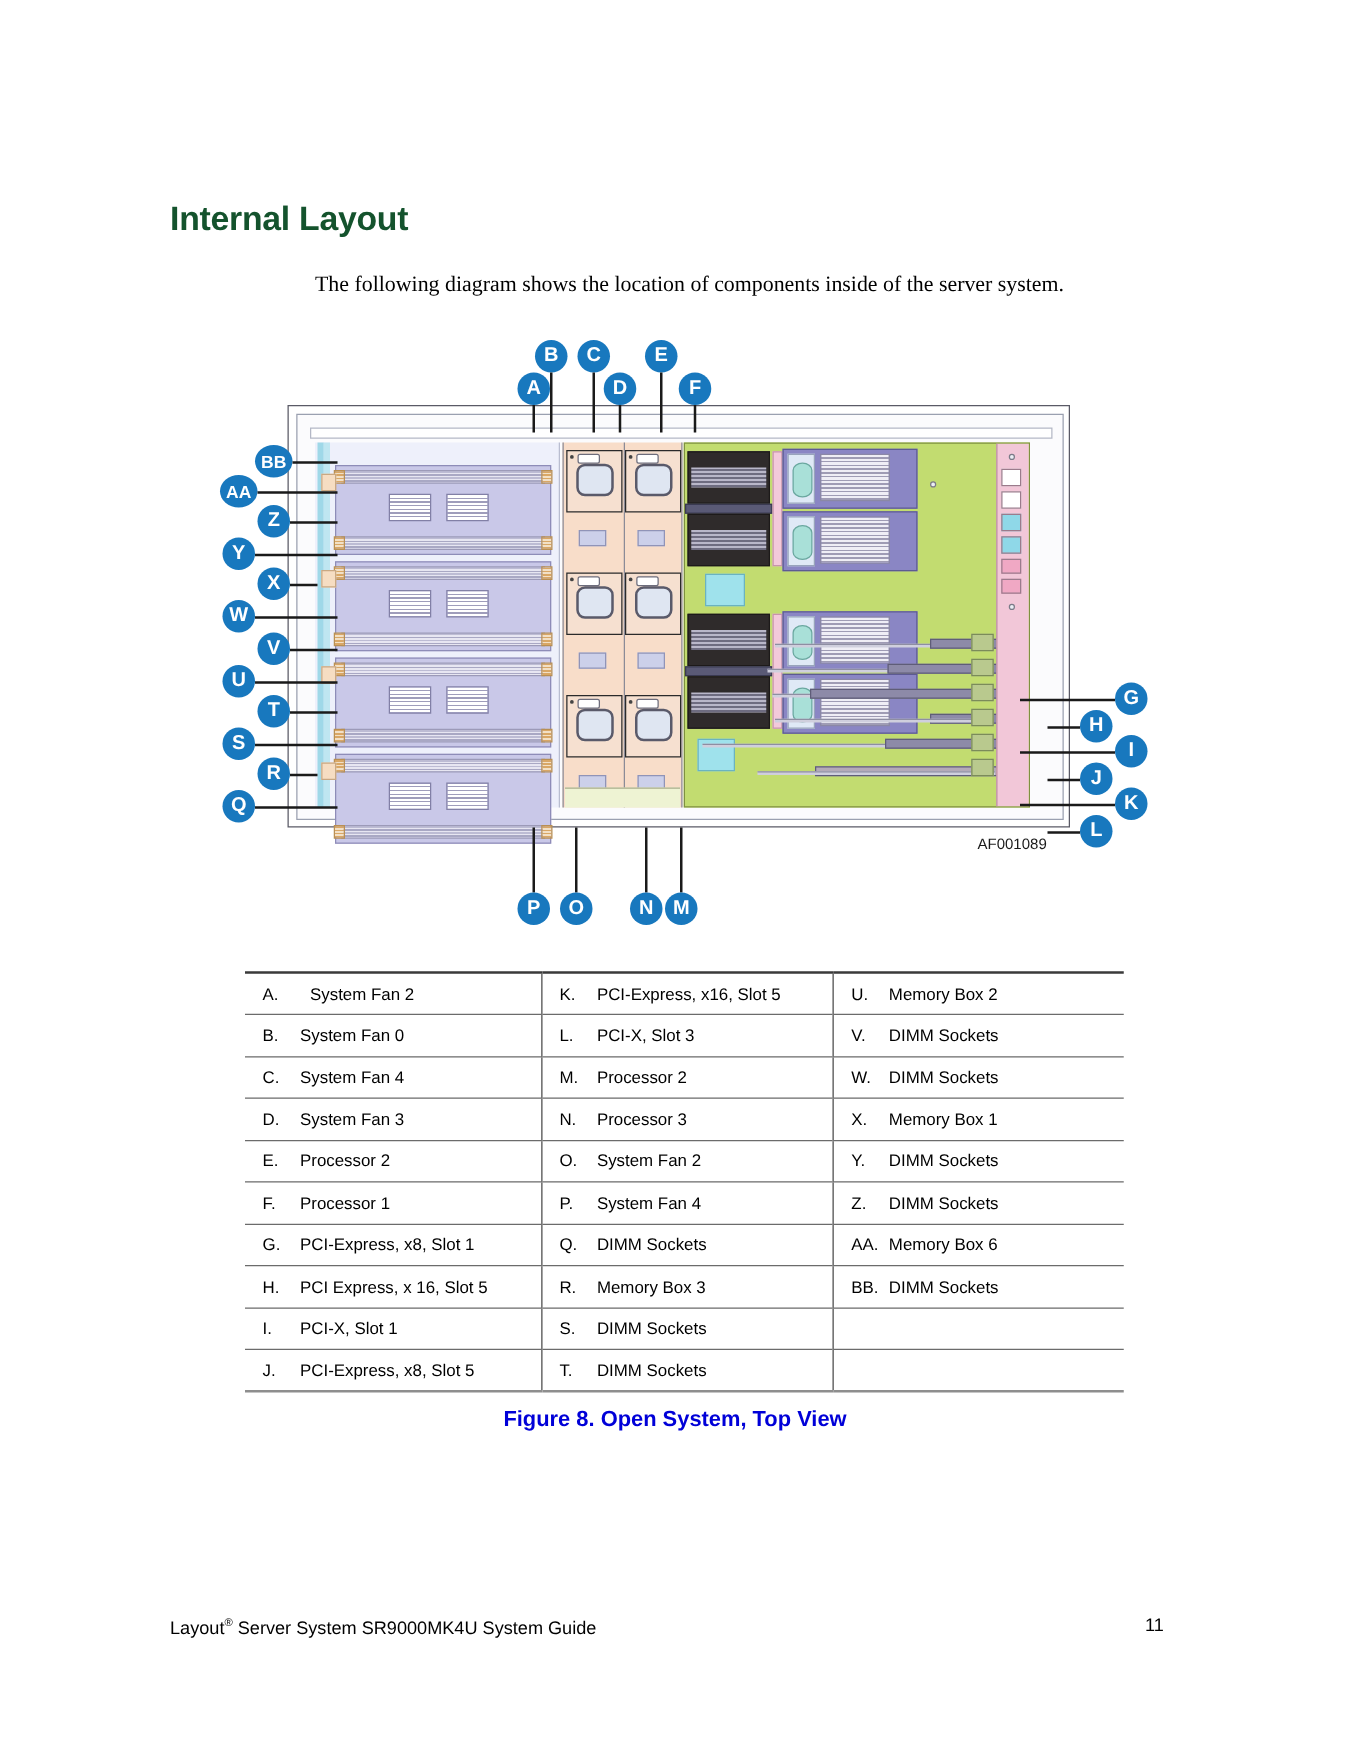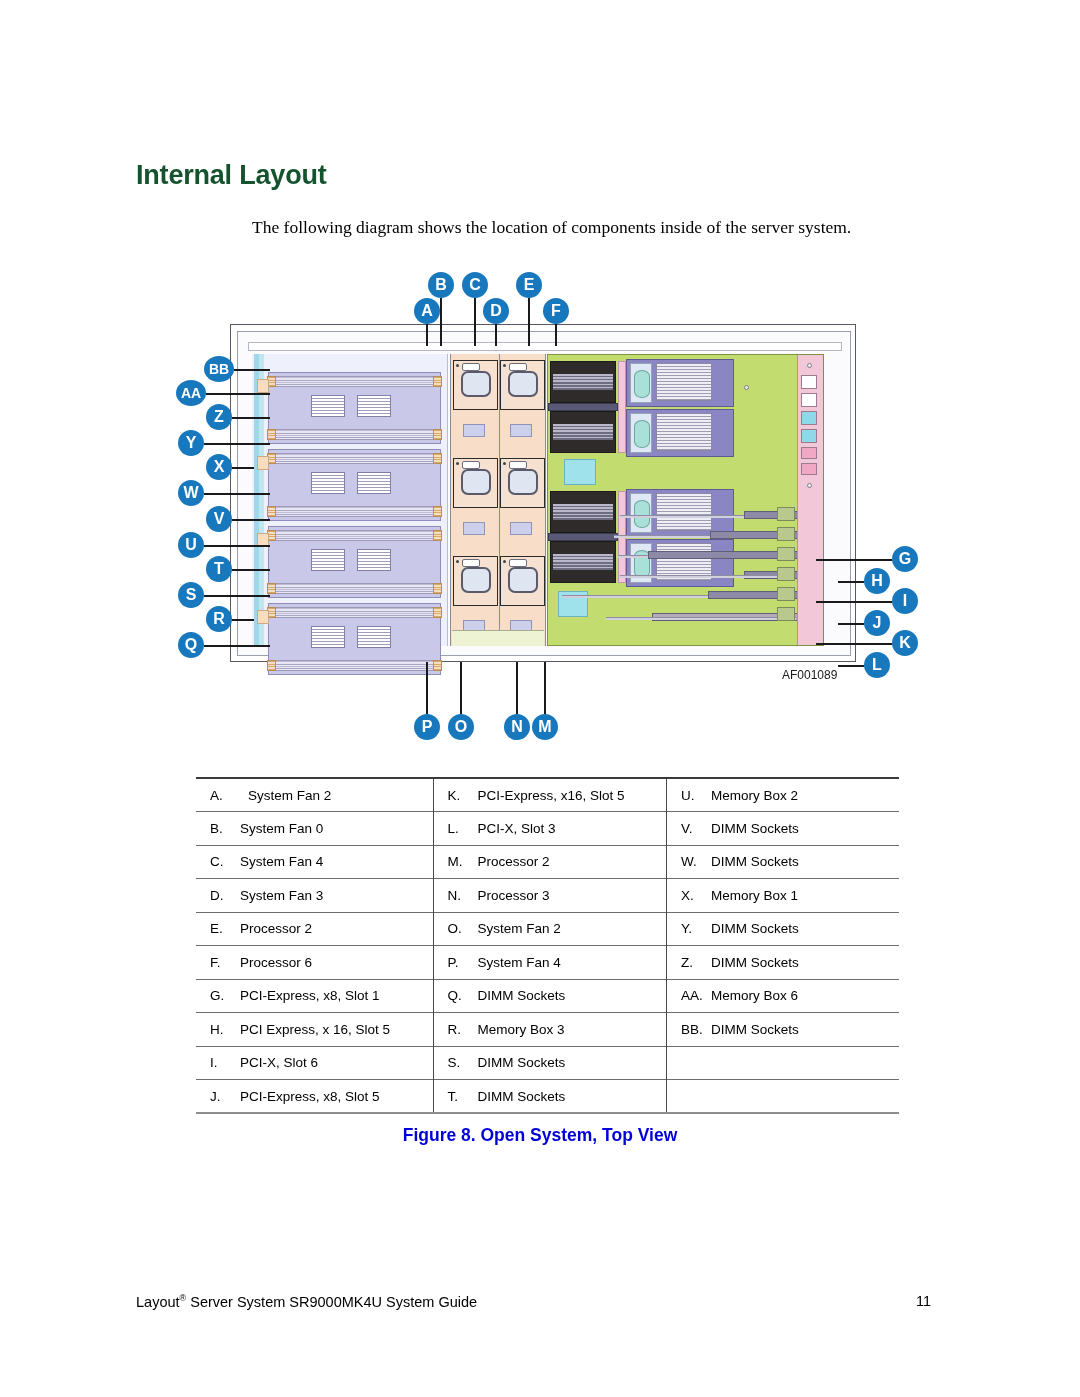--- a/index.html
+++ b/index.html
@@ -844,21 +844,21 @@
           <div class="cell">
             <span class="ltr">Y.</span>
             <span class="txt">DIMM Sockets</span>
           </div>
         </td>
     </tr>
     <tr>
       <td class="c1">
           <div class="cell">
             <span class="ltr">F.</span>
-            <span class="txt">Processor 6</span>
+            <span class="txt">Processor 1</span>
           </div>
         </td>
       <td class="c2">
           <div class="cell">
             <span class="ltr">P.</span>
             <span class="txt">System Fan 4</span>
           </div>
         </td>
       <td class="c3">
           <div class="cell">
@@ -904,21 +904,21 @@
           <div class="cell">
             <span class="ltr">BB.</span>
             <span class="txt">DIMM Sockets</span>
           </div>
         </td>
     </tr>
     <tr class="tail">
       <td class="c1">
           <div class="cell">
             <span class="ltr">I.</span>
-            <span class="txt">PCI-X, Slot 6</span>
+            <span class="txt">PCI-X, Slot 1</span>
           </div>
         </td>
       <td class="c2">
           <div class="cell">
             <span class="ltr">S.</span>
             <span class="txt">DIMM Sockets</span>
           </div>
         </td>
       <td class="c3"></td>
     </tr>

